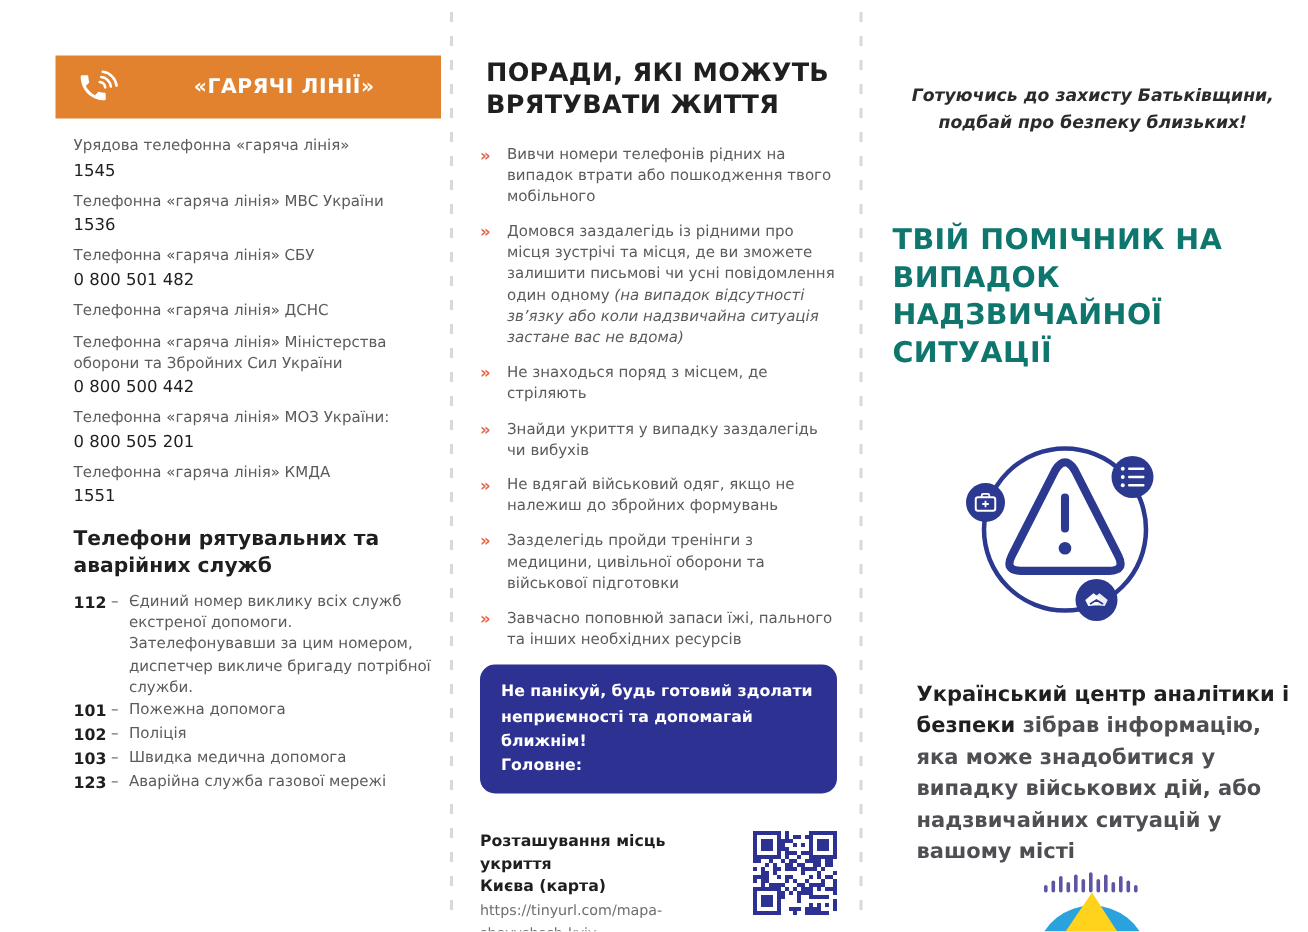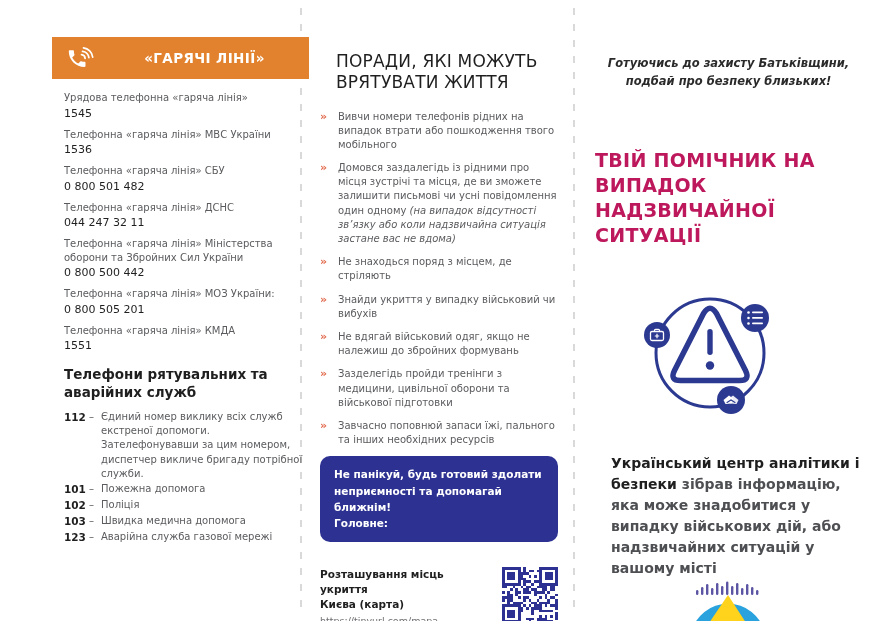--- a/index.html
+++ b/index.html
@@ -8,21 +8,21 @@
     font-family:"DejaVu Sans","Liberation Sans",sans-serif;color:#58595B;
   }
   
   .divider{
     position:absolute;top:8px;height:606px;width:2px;
     background:repeating-linear-gradient(180deg,#D9D9D9 0 7px,transparent 7px 16px);
   }
   .d1{left:300px;} .d2{left:573px;}
 
   
-  .col-left{position:absolute;left:52px;top:37px;width:257px;}
+  .col-left{position:absolute;left:37px;top:37px;width:257px;}
   .hotline-header{
     height:42px;background:var(--orange,#E2822E);display:flex;align-items:center;
     padding:0 10px 0 14px;box-sizing:border-box;gap:14px;
   }
   .phone-ico{width:30px;height:28px;flex:0 0 auto;display:flex;align-items:center;}
   .hotline-title{
     flex:1;text-align:center;color:#fff;font-weight:bold;font-size:13.5px;letter-spacing:.4px;
   }
   .hl-list{margin:12px 0 0 12px;}
   .hl-item{margin-bottom:8px;}
@@ -34,21 +34,21 @@
   }
   .svc-list{margin-left:12px;}
   .svc-item{display:grid;grid-template-columns:25px 12px 1fr;font-size:10px;line-height:1.42;margin-bottom:1px;}
   .svc-num{font-weight:bold;color:#1F1F20;font-size:10.5px;}
   .svc-dash{color:#5A5B5E;}
   .svc-text{color:#5A5B5E;}
 
   
   .col-mid{position:absolute;left:320px;top:35px;width:238px;}
   .tips-title{
-    margin:16px;font-size:17px;font-weight:normal;color:#1F1F20;line-height:1.25;letter-spacing:.2px;
+    margin:4px;font-size:17px;font-weight:bold;color:#1F1F20;line-height:1.25;letter-spacing:.2px;
   }
   .tips{margin-top:15px;}
   .tip{display:flex;gap:8px;margin-bottom:9px;font-size:10px;line-height:1.42;color:#5A5B5E;}
   .tip .mark{color:#E2694C;font-weight:bold;flex:0 0 10px;font-size:11px;line-height:1.3;}
   .tip i{font-style:italic;}
   .callout{
     margin-top:7px;background:#2D3191;border-radius:10px;padding:10px 14px 11px 14px;
     color:#fff;font-weight:bold;font-size:10.5px;line-height:1.55;
   }
   .qr-row{display:flex;gap:12px;margin-top:25px;align-items:flex-start;}
@@ -57,21 +57,21 @@
   .qr-url{font-size:9.5px;color:#6D6E71;line-height:1.5;margin-top:3px;display:block;text-decoration:none;}
   svg.qr{width:56px;height:56px;flex:0 0 auto;}
 
   
   .col-right{position:absolute;left:595px;top:37px;width:267px;}
   .motto{
     margin:18px 0 0 0;text-align:center;font-size:11.5px;font-weight:bold;font-style:italic;
     color:#2B2B2B;line-height:1.55;
   }
   .main-title{
-    margin:57px 0 0 0;font-size:19px;font-weight:bold;color:#be185d;line-height:1.32;letter-spacing:.3px;
+    margin:57px 0 0 0;font-size:19px;font-weight:bold;color:#0f766e;line-height:1.32;letter-spacing:.3px;
   }
   .alert-graphic{display:block;margin:33px 0 0 38px;}
   .about{margin:22px 0 0 16px;font-size:14px;line-height:1.5;color:#4E4F52;font-weight:bold;}
   .about b{color:#1F1F20;}
   .logo-svg{display:block;margin:2px auto 0 auto;}
 </style>
 </head>
 <body>
 
 <div class="canvas">
@@ -101,21 +101,20 @@
         <div class="hl-item">
           <div class="hl-label">Телефонна «гаряча лінія» МВС України</div>
           <div class="hl-num">1536</div>
         </div>
         <div class="hl-item">
           <div class="hl-label">Телефонна «гаряча лінія» СБУ</div>
           <div class="hl-num">0 800 501 482</div>
         </div>
         <div class="hl-item">
           <div class="hl-label">Телефонна «гаряча лінія» ДСНС</div>
-          <div class="hl-num">044 247 32 11</div>
         </div>
         <div class="hl-item">
           <div class="hl-label">Телефонна «гаряча лінія» Міністерства оборони та Збройних Сил України</div>
           <div class="hl-num">0 800 500 442</div>
         </div>
         <div class="hl-item">
           <div class="hl-label">Телефонна «гаряча лінія» МОЗ України:</div>
           <div class="hl-num">0 800 505 201</div>
         </div>
         <div class="hl-item">
@@ -164,21 +163,21 @@
         <div class="tip">
           <span class="mark">»</span>
           <span>Домовся заздалегідь із рідними про місця зустрічі та місця, де ви зможете залишити письмові чи усні повідомлення один одному <i>(на випадок відсутності зв’язку або коли надзвичайна ситуація застане вас не вдома)</i></span>
         </div>
         <div class="tip">
           <span class="mark">»</span>
           <span>Не знаходься поряд з місцем, де стріляють</span>
         </div>
         <div class="tip">
           <span class="mark">»</span>
-          <span>Знайди укриття у випадку військовий чи вибухів</span>
+          <span>Знайди укриття у випадку заздалегідь чи вибухів</span>
         </div>
         <div class="tip">
           <span class="mark">»</span>
           <span>Не вдягай військовий одяг, якщо не належиш до збройних формувань</span>
         </div>
         <div class="tip">
           <span class="mark">»</span>
           <span>Зазделегідь пройди тренінги з медицини, цивільної оборони та військової підготовки</span>
         </div>
         <div class="tip">

